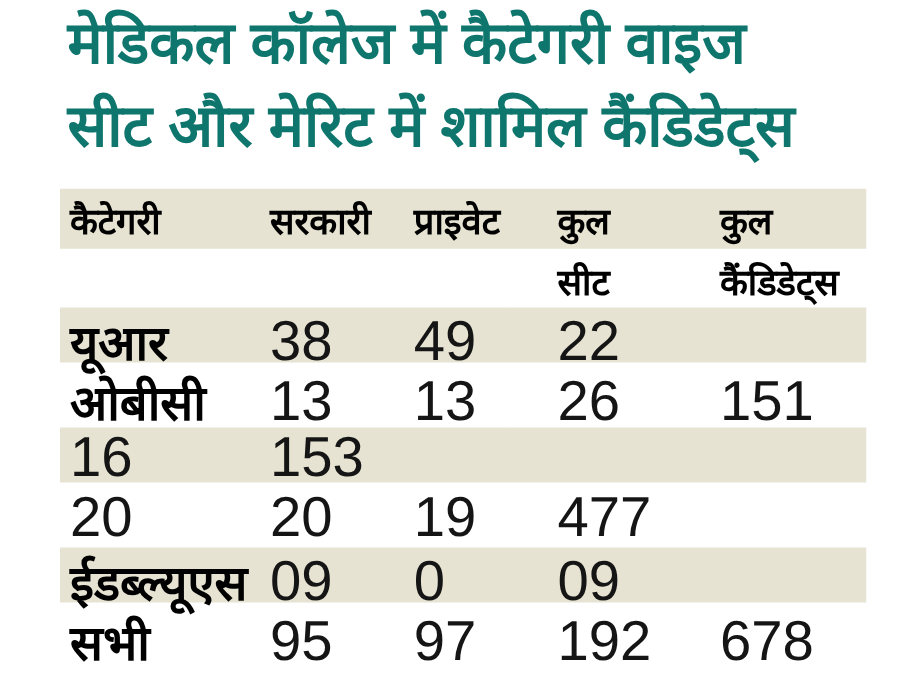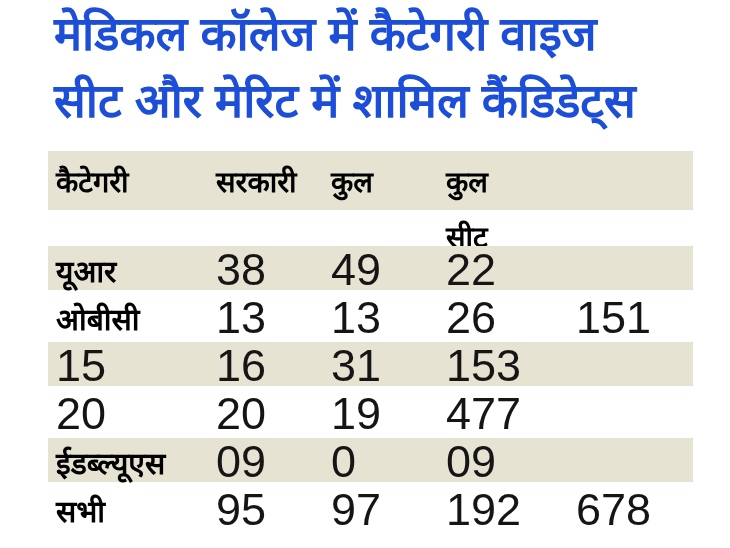--- a/index.html
+++ b/index.html
@@ -14,39 +14,39 @@
     width: 730px; height: 548px;
     background: #ffffff;
   }
   
   .title {
     position: absolute;
     left: 54px; top: 0px;
     font-weight: 800;
     font-size: 47px;
     line-height: 67px;
-    color: #1d4ed8;
+    color: #0f766e;
     letter-spacing: 0px;
     white-space: nowrap;
   }
   .title .tline { display: block; }
   
   .tbl {
     position: absolute;
     left: 48px; top: 151px;
     width: 645px;
   }
   .grid-row {
     display: grid;
     grid-template-columns: 160px 115px 115px 130px 125px;
     align-items: center;
   }
   
   .header-line1 {
-    height: 59px;
+    height: 48px;
     background: #e6e3d2;
   }
   .header-line2 {
     height: 51px;
     font-family: Liberation Mono, monospace;
   }
   .hcell {
     padding-left: 8px;
     font-weight: 700;
     font-size: 29px;
@@ -56,21 +56,21 @@
   
   .rows { position: absolute; left: 48px; top: 246px; width: 645px; }
   .drow { height: 48px; }
   .drow.shaded {
     background: linear-gradient(#e6e3d2, #e6e3d2) no-repeat;
     background-size: 100% 44px;
   }
   .cat-cell {
     padding-left: 8px;
     font-weight: 700;
-    font-size: 30px;
+    font-size: 39px;
     color: #000000;
     white-space: nowrap;
   }
   .num-cell {
     padding-left: 8px;
     font-weight: 400;
     font-size: 45px;
     color: #151515;
     line-height: 44px;
     white-space: nowrap;
@@ -83,28 +83,30 @@
 
   <div class="title">
     <span class="tline">मेडिकल कॉलेज में कैटेगरी वाइज</span>
     <span class="tline">सीट और मेरिट में शामिल कैंडिडेट्स</span>
   </div>
 
   <div class="tbl">
     <div class="grid-row header-line1">
       <div class="hcell">कैटेगरी</div>
       <div class="hcell">सरकारी</div>
+      <div class="hcell">प्राइवेट</div>
       <div class="hcell">कुल</div>
       <div class="hcell">कुल</div>
     </div>
     <div class="grid-row header-line2">
       <div class="hcell"></div>
       <div class="hcell"></div>
       <div class="hcell"></div>
       <div class="hcell">सीट</div>
+      <div class="hcell">कैंडिडेट्स</div>
     </div>
   </div>
 
   <div class="rows">
 
     <div class="grid-row drow shaded">
       <div class="cat-cell">यूआर</div>
       <div class="num-cell">38</div>
       <div class="num-cell">49</div>
       <div class="num-cell">22</div>
@@ -112,23 +114,21 @@
 
     <div class="grid-row drow">
       <div class="cat-cell">ओबीसी</div>
       <div class="num-cell">13</div>
       <div class="num-cell">13</div>
       <div class="num-cell">26</div>
       <div class="num-cell">151</div>
     </div>
 
     <div class="grid-row drow shaded">
-      <div class="num-cell">15</div>
       <div class="num-cell">16</div>
-      <div class="num-cell">31</div>
       <div class="num-cell">153</div>
     </div>
 
     <div class="grid-row drow">
       <div class="num-cell">20</div>
       <div class="num-cell">20</div>
       <div class="num-cell">19</div>
       <div class="num-cell">477</div>
     </div>
 

